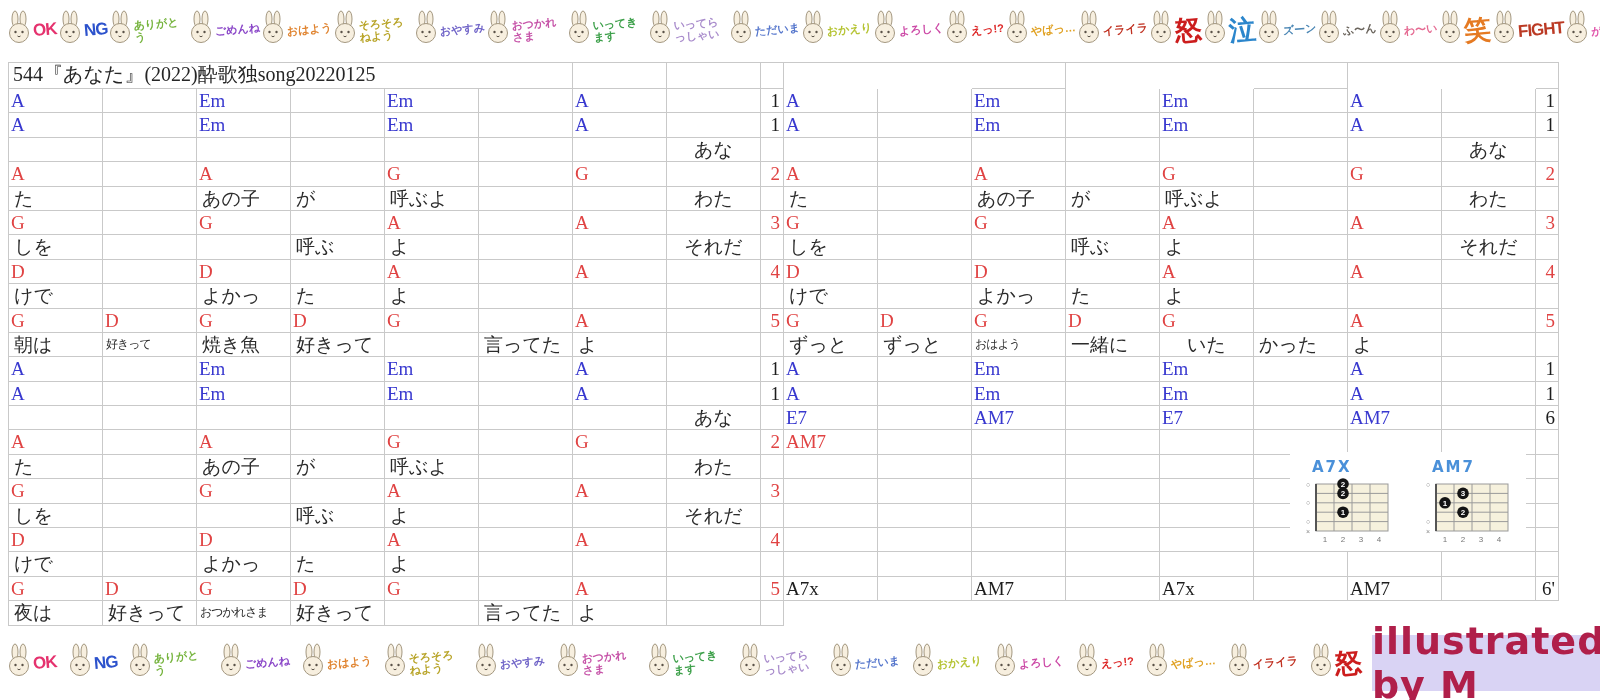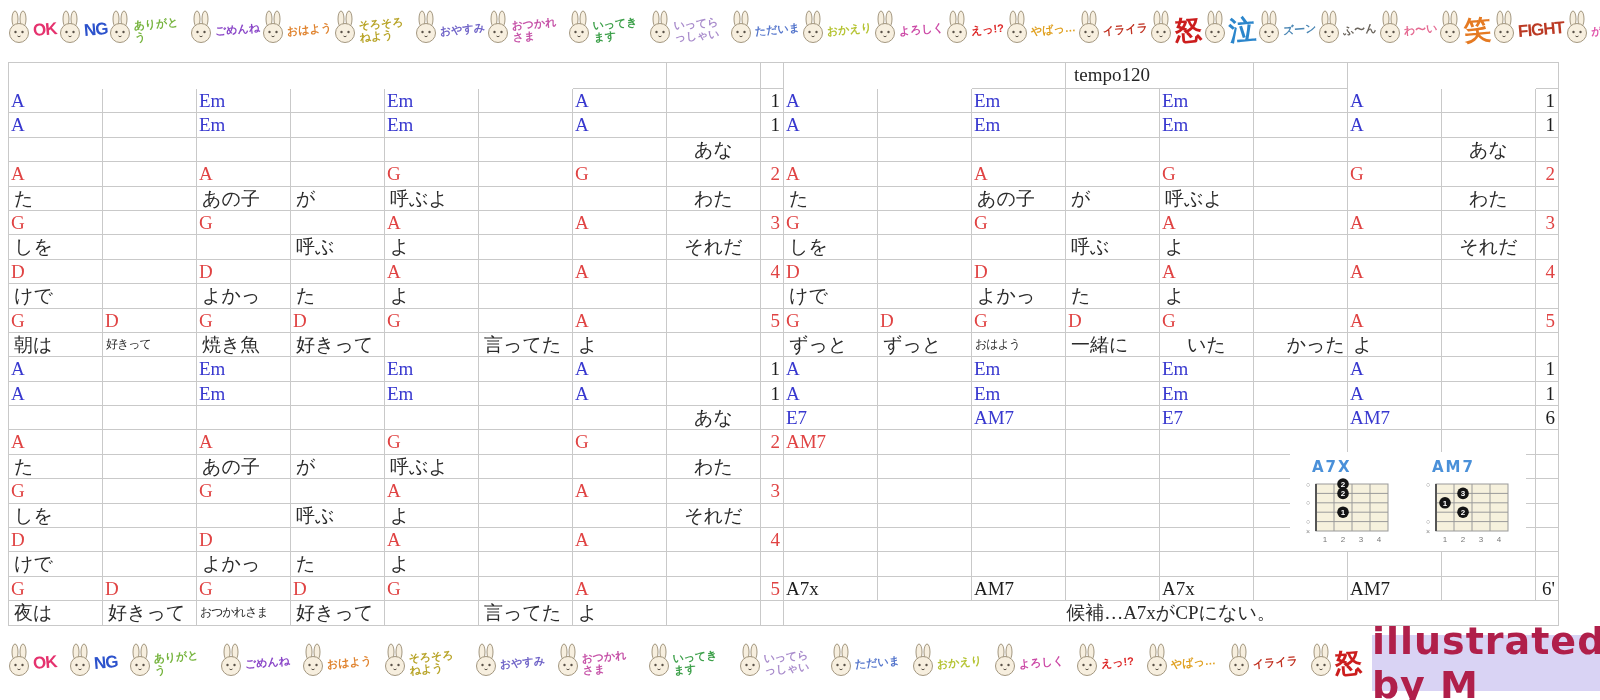--- a/index.html
+++ b/index.html
@@ -311,21 +311,21 @@
         <circle cx="13" cy="23" r="9.5" fill="#f7efdf" stroke="#a39780"></circle>
         <circle cx="9.5" cy="22" r="1.2" fill="#5a5248"></circle>
         <circle cx="16.5" cy="22" r="1.2" fill="#5a5248"></circle>
         <path d="M11.5 26 q1.5 1.6 3 0" stroke="#5a5248" fill="none"></path>
       </svg>
       <span class="stamp-label" style="color: rgb(224, 84, 170);">がんばろ!!</span>
     </div>
   </div>
 
 <div id="sheet-grid">
-    <div class="cell h" style="grid-area: 1 / 13 / auto / span 2;">tempo120</div>
+    <div class="cell ti" style="grid-area: 1 / 1 / auto / span 6;">544『あなた』(2022)酔歌独song20220125</div>
     <div class="cell" style="grid-area: 1 / 7 / auto / span 1;"></div>
     <div class="cell" style="grid-area: 1 / 8 / auto / span 1;"></div>
     <div class="cell" style="grid-area: 1 / 9 / auto / span 1;"></div>
     <div class="cell" style="grid-area: 1 / 12 / auto / span 1;"></div>
     <div class="cell" style="grid-area: 1 / 15 / auto / span 1;"></div>
     <div class="cell" style="grid-area: 1 / 18 / auto / span 1;"></div>
     <div class="cell b" style="grid-area: 2 / 1 / auto / span 1;">A</div>
     <div class="cell b" style="grid-area: 2 / 3 / auto / span 1;">Em</div>
     <div class="cell b" style="grid-area: 2 / 5 / auto / span 1;">Em</div>
     <div class="cell b" style="grid-area: 2 / 7 / auto / span 1;">A</div>
@@ -509,21 +509,21 @@
     <div class="cell ls" style="grid-area: 12 / 2 / auto / span 1;">好きって</div>
     <div class="cell l" style="grid-area: 12 / 3 / auto / span 1;">焼き魚</div>
     <div class="cell l" style="grid-area: 12 / 4 / auto / span 1;">好きって</div>
     <div class="cell l" style="grid-area: 12 / 6 / auto / span 1;">言ってた</div>
     <div class="cell l" style="grid-area: 12 / 7 / auto / span 1;">よ</div>
     <div class="cell l" style="grid-area: 12 / 10 / auto / span 1;">ずっと</div>
     <div class="cell l" style="grid-area: 12 / 11 / auto / span 1;">ずっと</div>
     <div class="cell ls" style="grid-area: 12 / 12 / auto / span 1;">おはよう</div>
     <div class="cell l" style="grid-area: 12 / 13 / auto / span 1;">一緒に</div>
     <div class="cell lc" style="grid-area: 12 / 14 / auto / span 1;">いた</div>
-    <div class="cell l" style="grid-area: 12 / 15 / auto / span 1; text-align: right;">かった</div>
+    <div class="cell l" style="grid-area: 12 / 15 / auto / span 1;">かった</div>
     <div class="cell l" style="grid-area: 12 / 16 / auto / span 1;">よ</div>
     <div class="cell" style="grid-area: 12 / 5 / auto / span 1;"></div>
     <div class="cell" style="grid-area: 12 / 8 / auto / span 1;"></div>
     <div class="cell" style="grid-area: 12 / 9 / auto / span 1;"></div>
     <div class="cell" style="grid-area: 12 / 17 / auto / span 1;"></div>
     <div class="cell" style="grid-area: 12 / 18 / auto / span 1;"></div>
     <div class="cell b" style="grid-area: 13 / 1 / auto / span 1;">A</div>
     <div class="cell b" style="grid-area: 13 / 3 / auto / span 1;">Em</div>
     <div class="cell b" style="grid-area: 13 / 5 / auto / span 1;">Em</div>
     <div class="cell b" style="grid-area: 13 / 7 / auto / span 1;">A</div>
@@ -702,21 +702,20 @@
     <div class="cell" style="grid-area: 22 / 11 / auto / span 1;"></div>
     <div class="cell" style="grid-area: 22 / 13 / auto / span 1;"></div>
     <div class="cell" style="grid-area: 22 / 15 / auto / span 1;"></div>
     <div class="cell" style="grid-area: 22 / 17 / auto / span 1;"></div>
     <div class="cell l" style="grid-area: 23 / 1 / auto / span 1;">夜は</div>
     <div class="cell l" style="grid-area: 23 / 2 / auto / span 1;">好きって</div>
     <div class="cell ls" style="grid-area: 23 / 3 / auto / span 1;">おつかれさま</div>
     <div class="cell l" style="grid-area: 23 / 4 / auto / span 1;">好きって</div>
     <div class="cell l" style="grid-area: 23 / 6 / auto / span 1;">言ってた</div>
     <div class="cell l" style="grid-area: 23 / 7 / auto / span 1;">よ</div>
-    <div class="cell no" style="grid-area: 23 / 10 / auto / span 9;">候補…A7xがCPにない。</div>
     <div class="cell" style="grid-area: 23 / 5 / auto / span 1;"></div>
     <div class="cell" style="grid-area: 23 / 8 / auto / span 1;"></div>
     <div class="cell" style="grid-area: 23 / 9 / auto / span 1;"></div>
   </div>
 
 <div id="diagram-panel">
     <div class="diagram"><div class="diagram-label">A7X</div><svg width="96" height="68" viewBox="0 0 96 68">
         <rect x="16" y="7" width="72" height="47" fill="#f6f1dd" stroke="#999" stroke-width="1"></rect>
         <line x1="34" y1="7" x2="34" y2="54" stroke="#9a9a9a"></line>
         <line x1="52" y1="7" x2="52" y2="54" stroke="#9a9a9a"></line>

